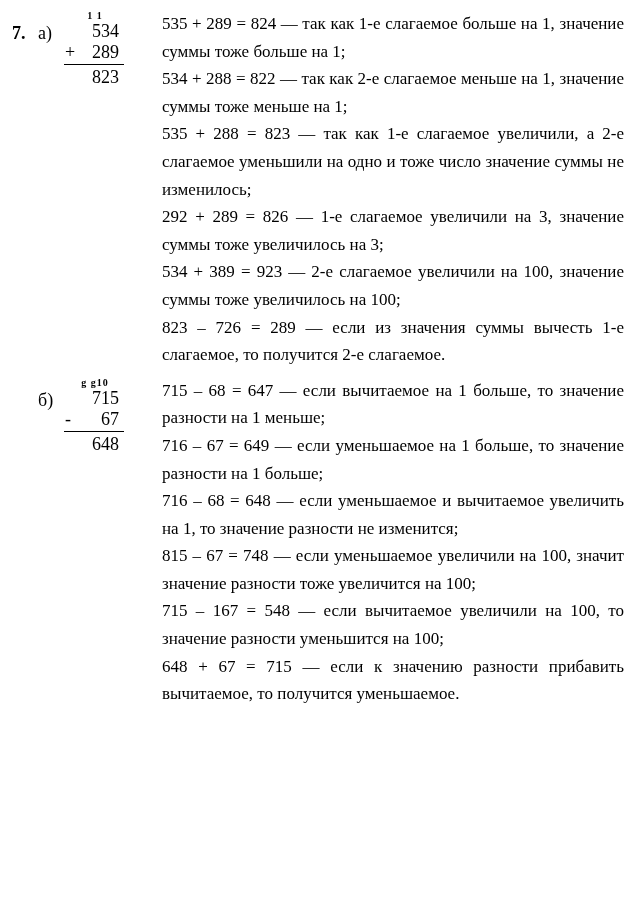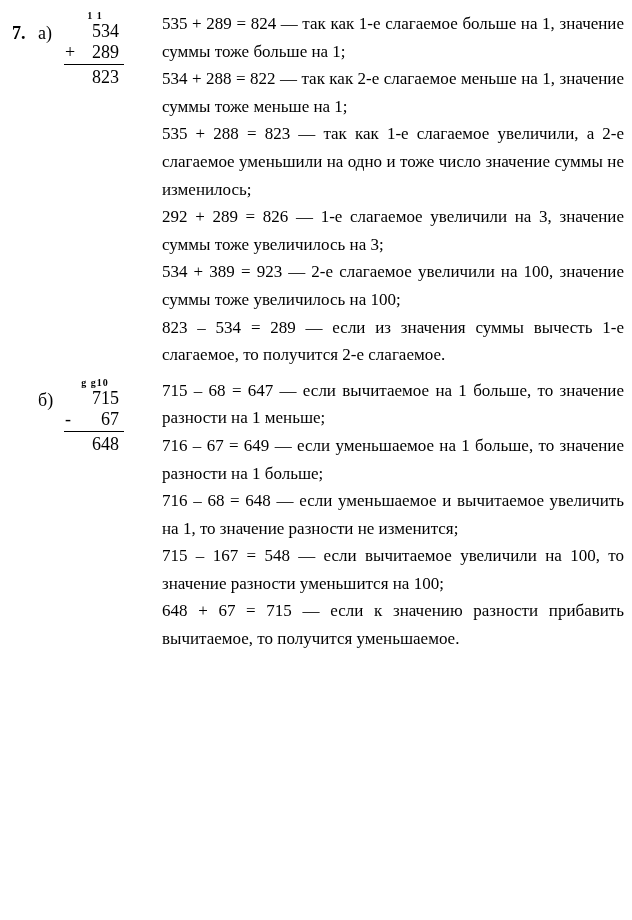--- a/index.html
+++ b/index.html
@@ -104,21 +104,21 @@
         </div>
         <div class="row result">823</div>
       </div>
     </div>
     <div class="right">
       <p class="expl">535 + 289 = 824 — так как 1-е слагаемое больше на 1, значение суммы тоже больше на 1;</p>
       <p class="expl">534 + 288 = 822 — так как 2-е слагаемое меньше на 1, значение суммы тоже меньше на 1;</p>
       <p class="expl">535 + 288 = 823 — так как 1-е слагаемое увеличили, а 2-е слагаемое уменьшили на одно и тоже число значение суммы не изменилось;</p>
       <p class="expl">292 + 289 = 826 — 1-е слагаемое увеличили на 3, значение суммы тоже увеличилось на 3;</p>
       <p class="expl">534 + 389 = 923 — 2-е слагаемое увеличили на 100, значение суммы тоже увеличилось на 100;</p>
-      <p class="expl">823 – 534 = 289 — если из значения суммы вычесть 1-е слагаемое, то получится 2-е слагаемое.</p>
+      <p class="expl">823 – 726 = 289 — если из значения суммы вычесть 1-е слагаемое, то получится 2-е слагаемое.</p>
     </div>
   </section>
 
   <section class="part">
     <div class="left">
       <span class="probnum"></span>
       <span class="part-label">б)</span>
       <div class="colwork">
         <div class="carry">g g10</div>
         <div class="row">715</div>
@@ -126,18 +126,19 @@
           <span class="opsign">-</span>
           <span>67</span>
         </div>
         <div class="row result">648</div>
       </div>
     </div>
     <div class="right">
       <p class="expl">715 – 68 = 647 — если вычитаемое на 1 больше, то значение разности на 1 меньше;</p>
       <p class="expl">716 – 67 = 649 — если уменьшаемое на 1 больше, то значение разности на 1 больше;</p>
       <p class="expl">716 – 68 = 648 — если уменьшаемое и вычитаемое увеличить на 1, то значение разности не изменится;</p>
+      <p class="expl">815 – 67 = 748 — если уменьшаемое увеличили на 100, значит значение разности тоже увеличится на 100;</p>
       <p class="expl">715 – 167 = 548 — если вычитаемое увеличили на 100, то значение разности уменьшится на 100;</p>
       <p class="expl">648 + 67 = 715 — если к значению разности прибавить вычитаемое, то получится уменьшаемое.</p>
     </div>
   </section>
 
 </div>
 
 </body></html>

